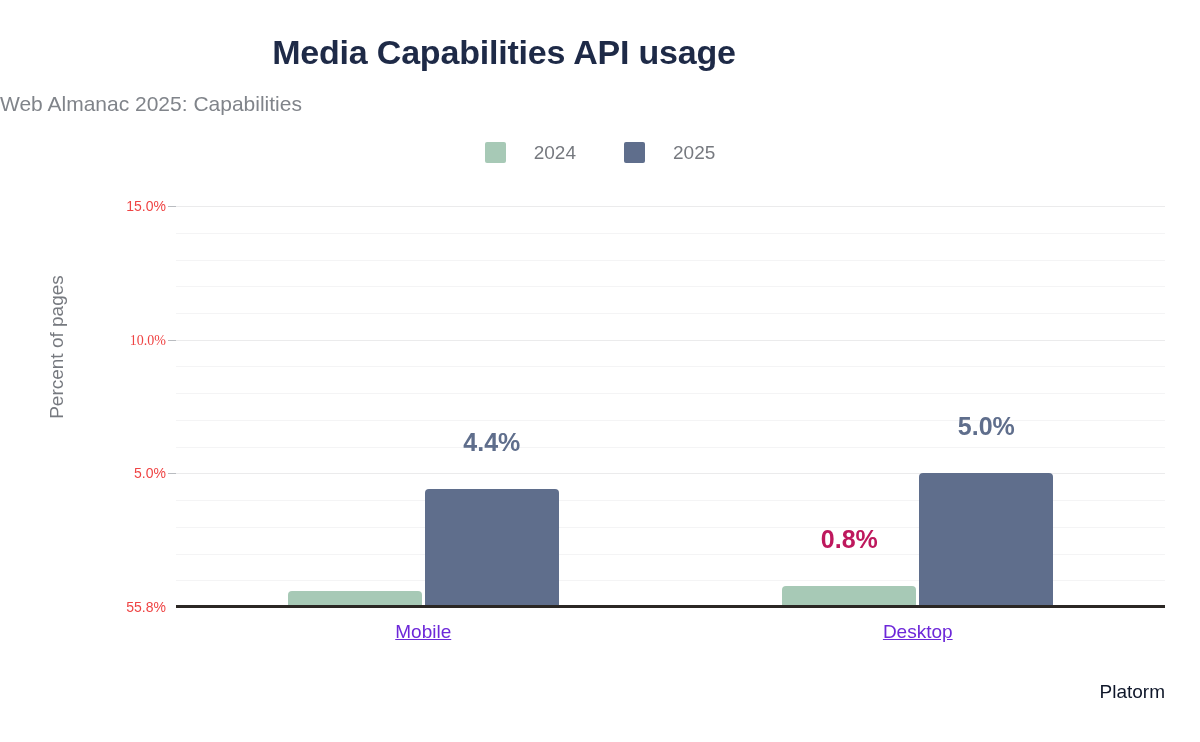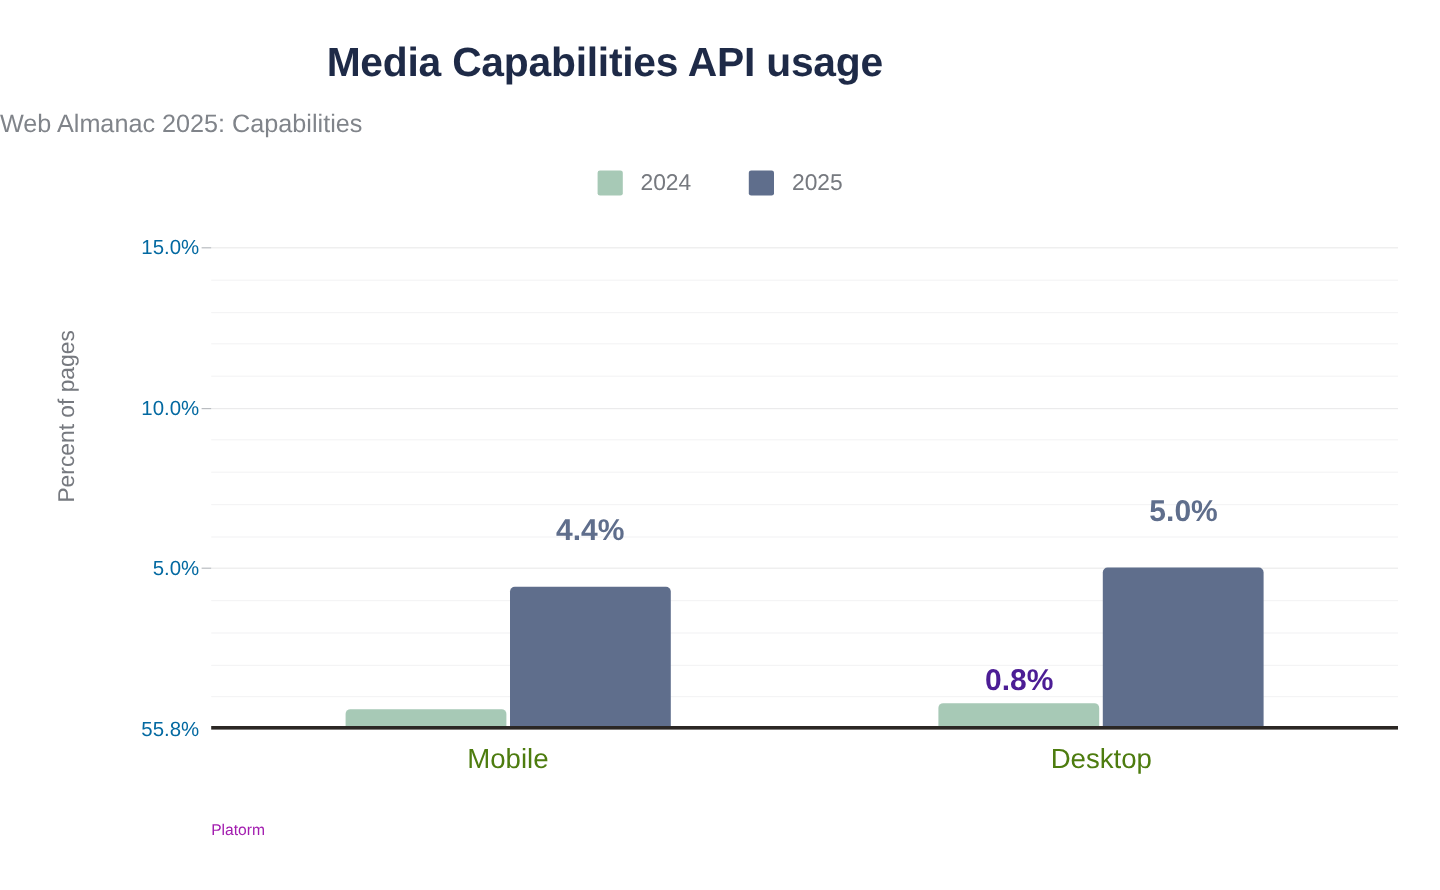--- a/index.html
+++ b/index.html
@@ -53,21 +53,21 @@
     left: 0; top: 142px;
     width: 1200px;
     display: flex;
     justify-content: center;
     align-items: center;
     gap: 48px;
   }
   .legend-item {
     display: flex;
     align-items: flex-start;
-    gap: 15px;
+    gap: 28px;
   }
   .legend-swatch {
     width: 21px;
     height: 21px;
     border-radius: 2px;
     display: block;
   }
   .legend-label {
     font-size: 19px;
     color: #76797f;
@@ -101,22 +101,22 @@
     height: 3px;
     background: #2b2724;
   }
 
   
   .ytick {
     position: absolute;
     right: 1034px; 
     width: 140px;
     text-align: right;
-    font-size: 17px;
-    color: #0369a1;
+    font-size: 14px;
+    color: #ef4444;
     line-height: 19px;
   }
   .ytick-mark {
     position: absolute;
     left: 168px;
     width: 8px;
     height: 1px;
     background: #b9bcc0;
   }
   .ylabel {
@@ -129,33 +129,34 @@
     color: #76797f;
     transform: rotate(-90deg);
     transform-origin: center center;
     line-height: 22px;
   }
 
   
   .xtick {
     position: absolute;
     top: 620px;
-    font-size: 23px;
-    color: #4d7c0f;
+    font-size: 19px;
+    color: #6d28d9;
     text-align: center;
     line-height: 24px;
+    text-decoration: underline;
   }
   .xlabel {
     position: absolute;
     left: 176px;
     top: 680px;
     width: 989px;
-    text-align: left;
-    font-size: 13px;
-    color: #a21caf;
+    text-align: right;
+    font-size: 19px;
+    color: #0f172a;
     line-height: 24px;
   }
 
   
   .bar {
     position: absolute;
     bottom: 0;
     border-radius: 4px 4px 0 0;
   }
   .bar-value {
@@ -200,32 +201,32 @@
       <div class="gridline major" style="top: 133.7px;"></div>
       <div class="gridline" style="top: 106.9px;"></div>
       <div class="gridline" style="top: 80.2px;"></div>
       <div class="gridline" style="top: 53.5px;"></div>
       <div class="gridline" style="top: 26.7px;"></div>
       <div class="gridline major" style="top: 0px;"></div>
       <div class="bar" style="left: 111.8px; width: 134px; height: 16px; background: rgb(167, 201, 182);"></div>
       <div class="bar" style="left: 248.8px; width: 134px; height: 117.6px; background: rgb(95, 110, 140);"></div>
       <div class="bar-value" style="color: rgb(95, 110, 140); width: 194px; left: 218.8px; top: 222.4px;">4.4%</div>
       <div class="bar" style="left: 606.3px; width: 134px; height: 21.4px; background: rgb(167, 201, 182);"></div>
-      <div class="bar-value" style="color: #4c1d95; width: 194px; left: 576.3px; top: 318.6px; margin-top: 28px;">0.8%</div>
+      <div class="bar-value" style="color: #be185d; width: 194px; left: 576.3px; top: 318.6px;">0.8%</div>
       <div class="bar" style="left: 743.3px; width: 134px; height: 133.7px; background: rgb(95, 110, 140);"></div>
       <div class="bar-value" style="color: rgb(95, 110, 140); width: 194px; left: 713.3px; top: 206.3px;">5.0%</div>
     </div>
 
   <div class="axis-baseline"></div>
 
   <div id="yaxis">
       <div class="ytick" style="top: 598px;">55.8%</div>
       <div class="ytick" style="top: 464.3px;">5.0%</div>
       <div class="ytick-mark" style="top: 473.3px;"></div>
-      <div class="ytick" style="top: 330.7px;">10.0%</div>
+      <div class="ytick" style="top: 330.7px; font-family: Liberation Serif, serif;">10.0%</div>
       <div class="ytick-mark" style="top: 339.7px;"></div>
       <div class="ytick" style="top: 197px;">15.0%</div>
       <div class="ytick-mark" style="top: 206px;"></div>
     </div>
 
   <div class="ylabel">Percent of pages</div>
 
   <div id="xaxis">
       <div class="xtick" style="width: 494.5px; left: 176px;">Mobile</div>
       <div class="xtick" style="width: 494.5px; left: 670.5px;">Desktop</div>

